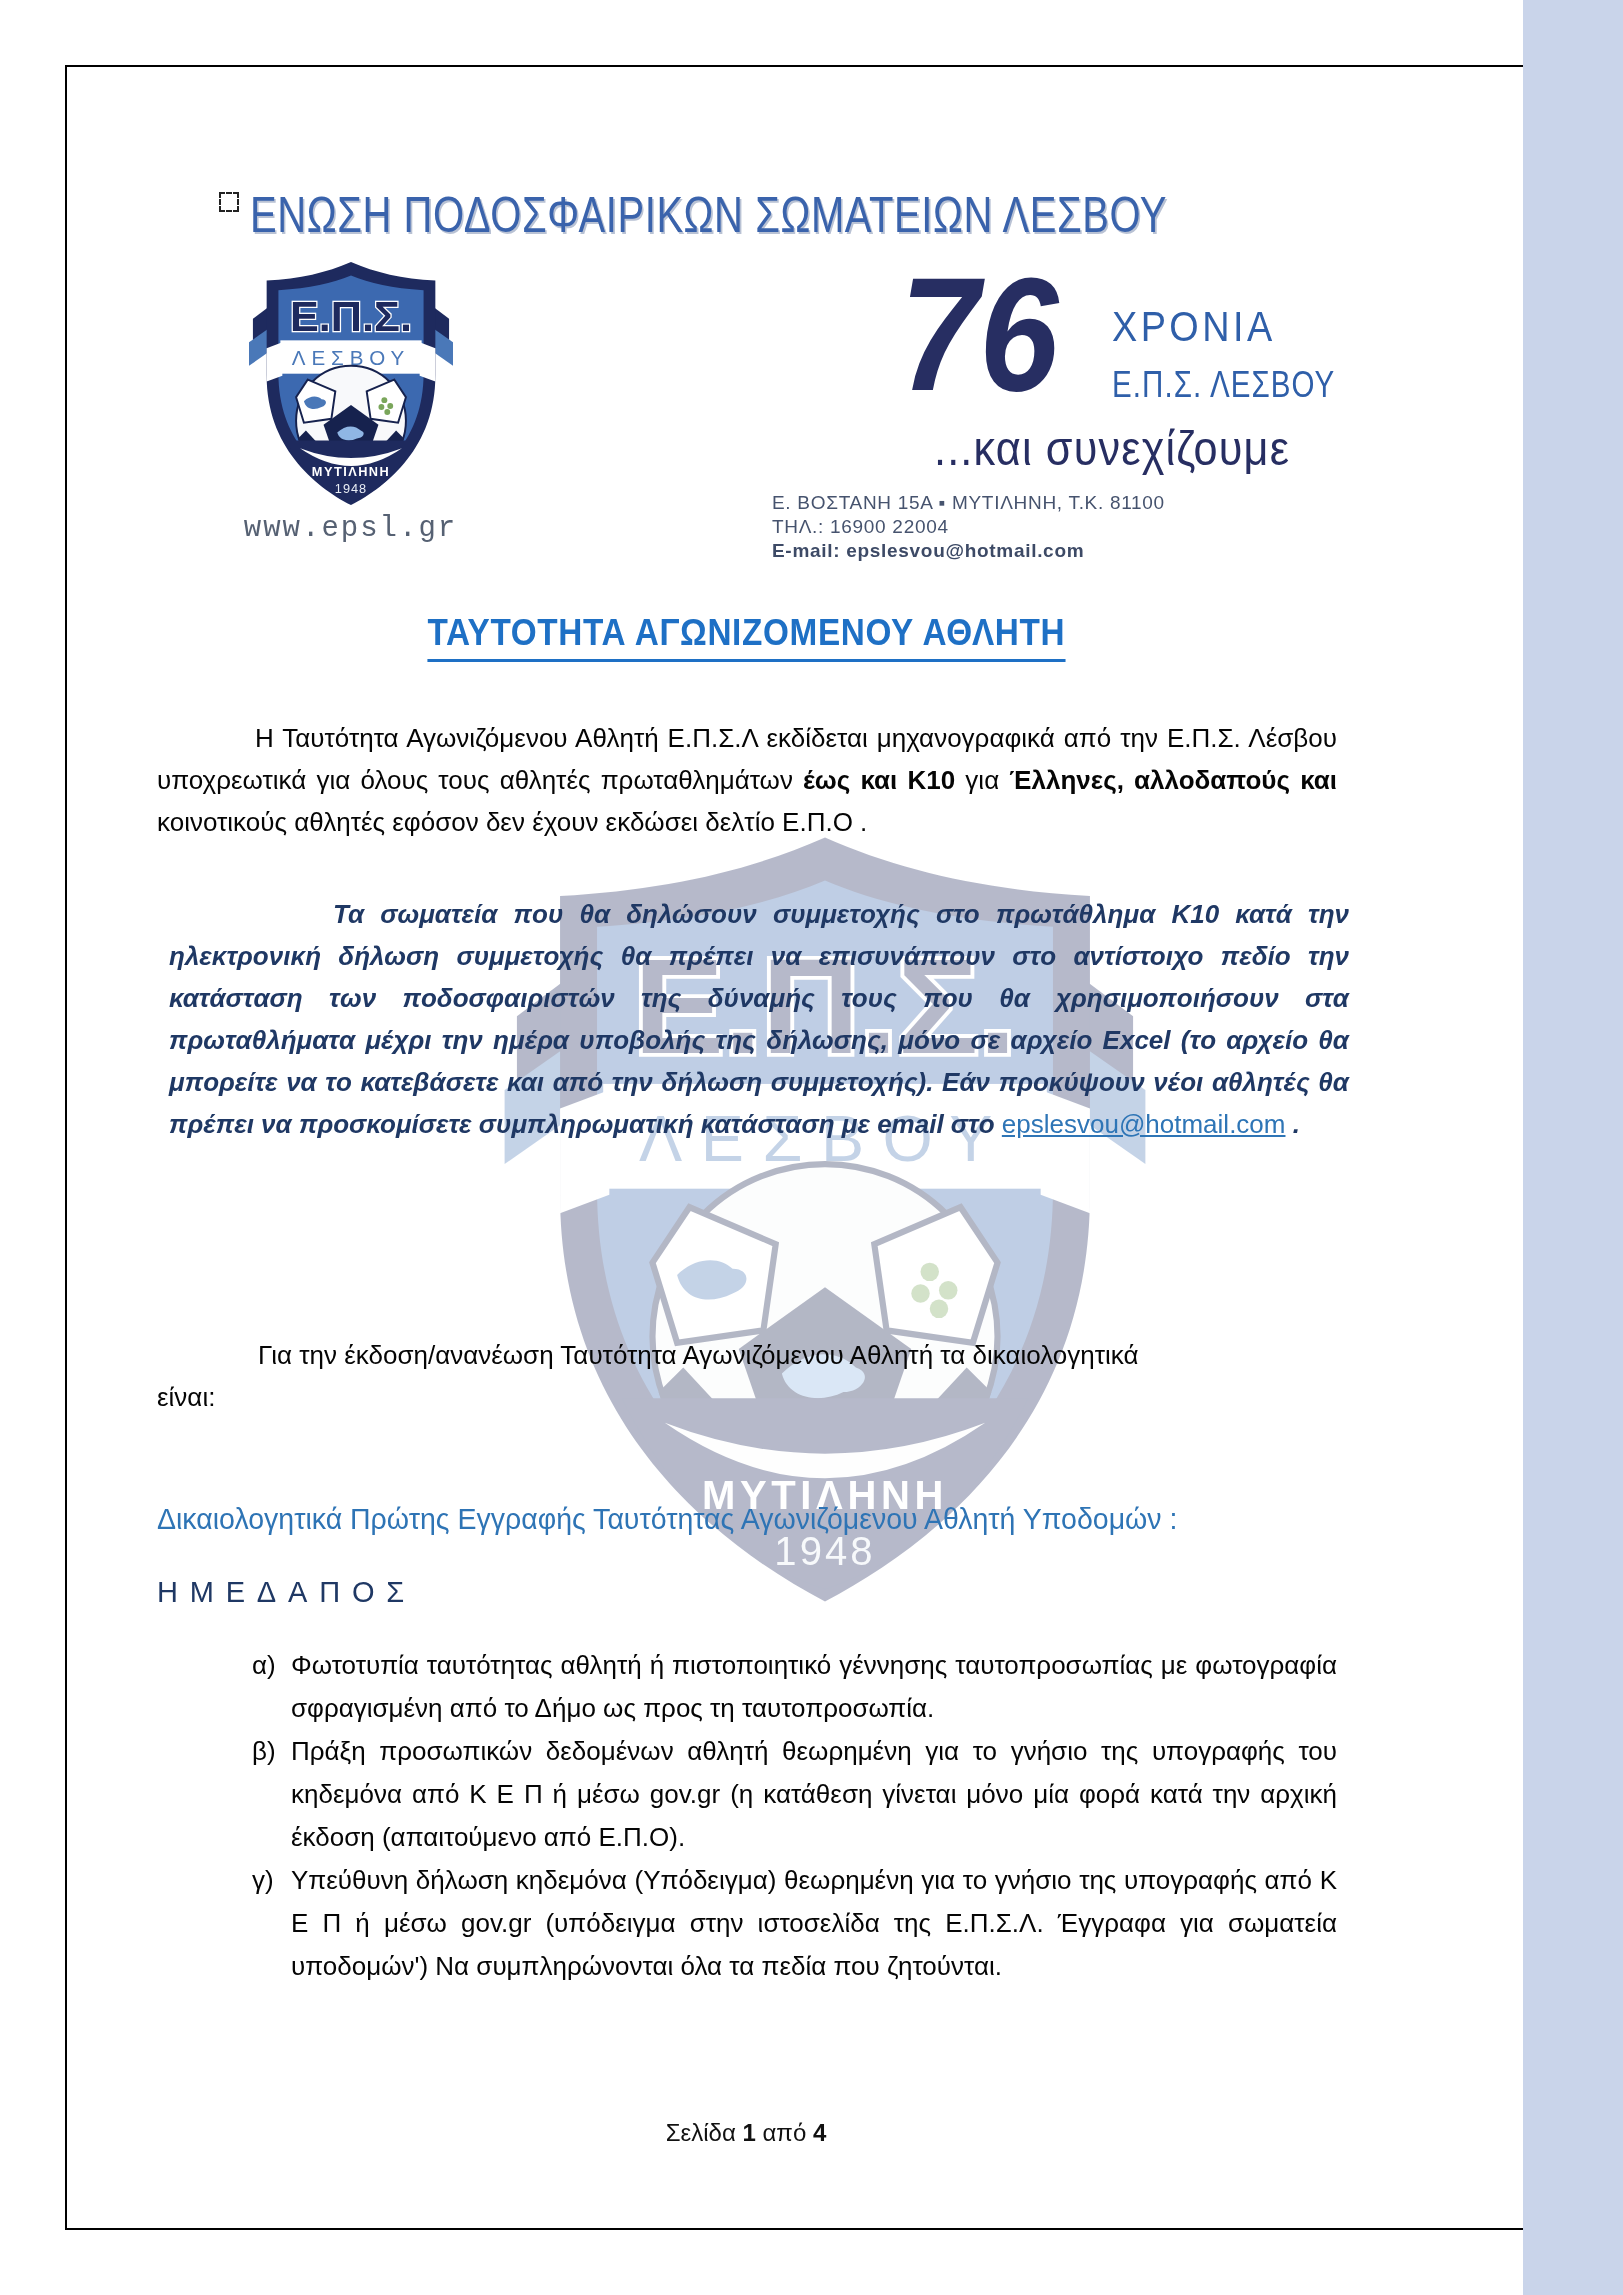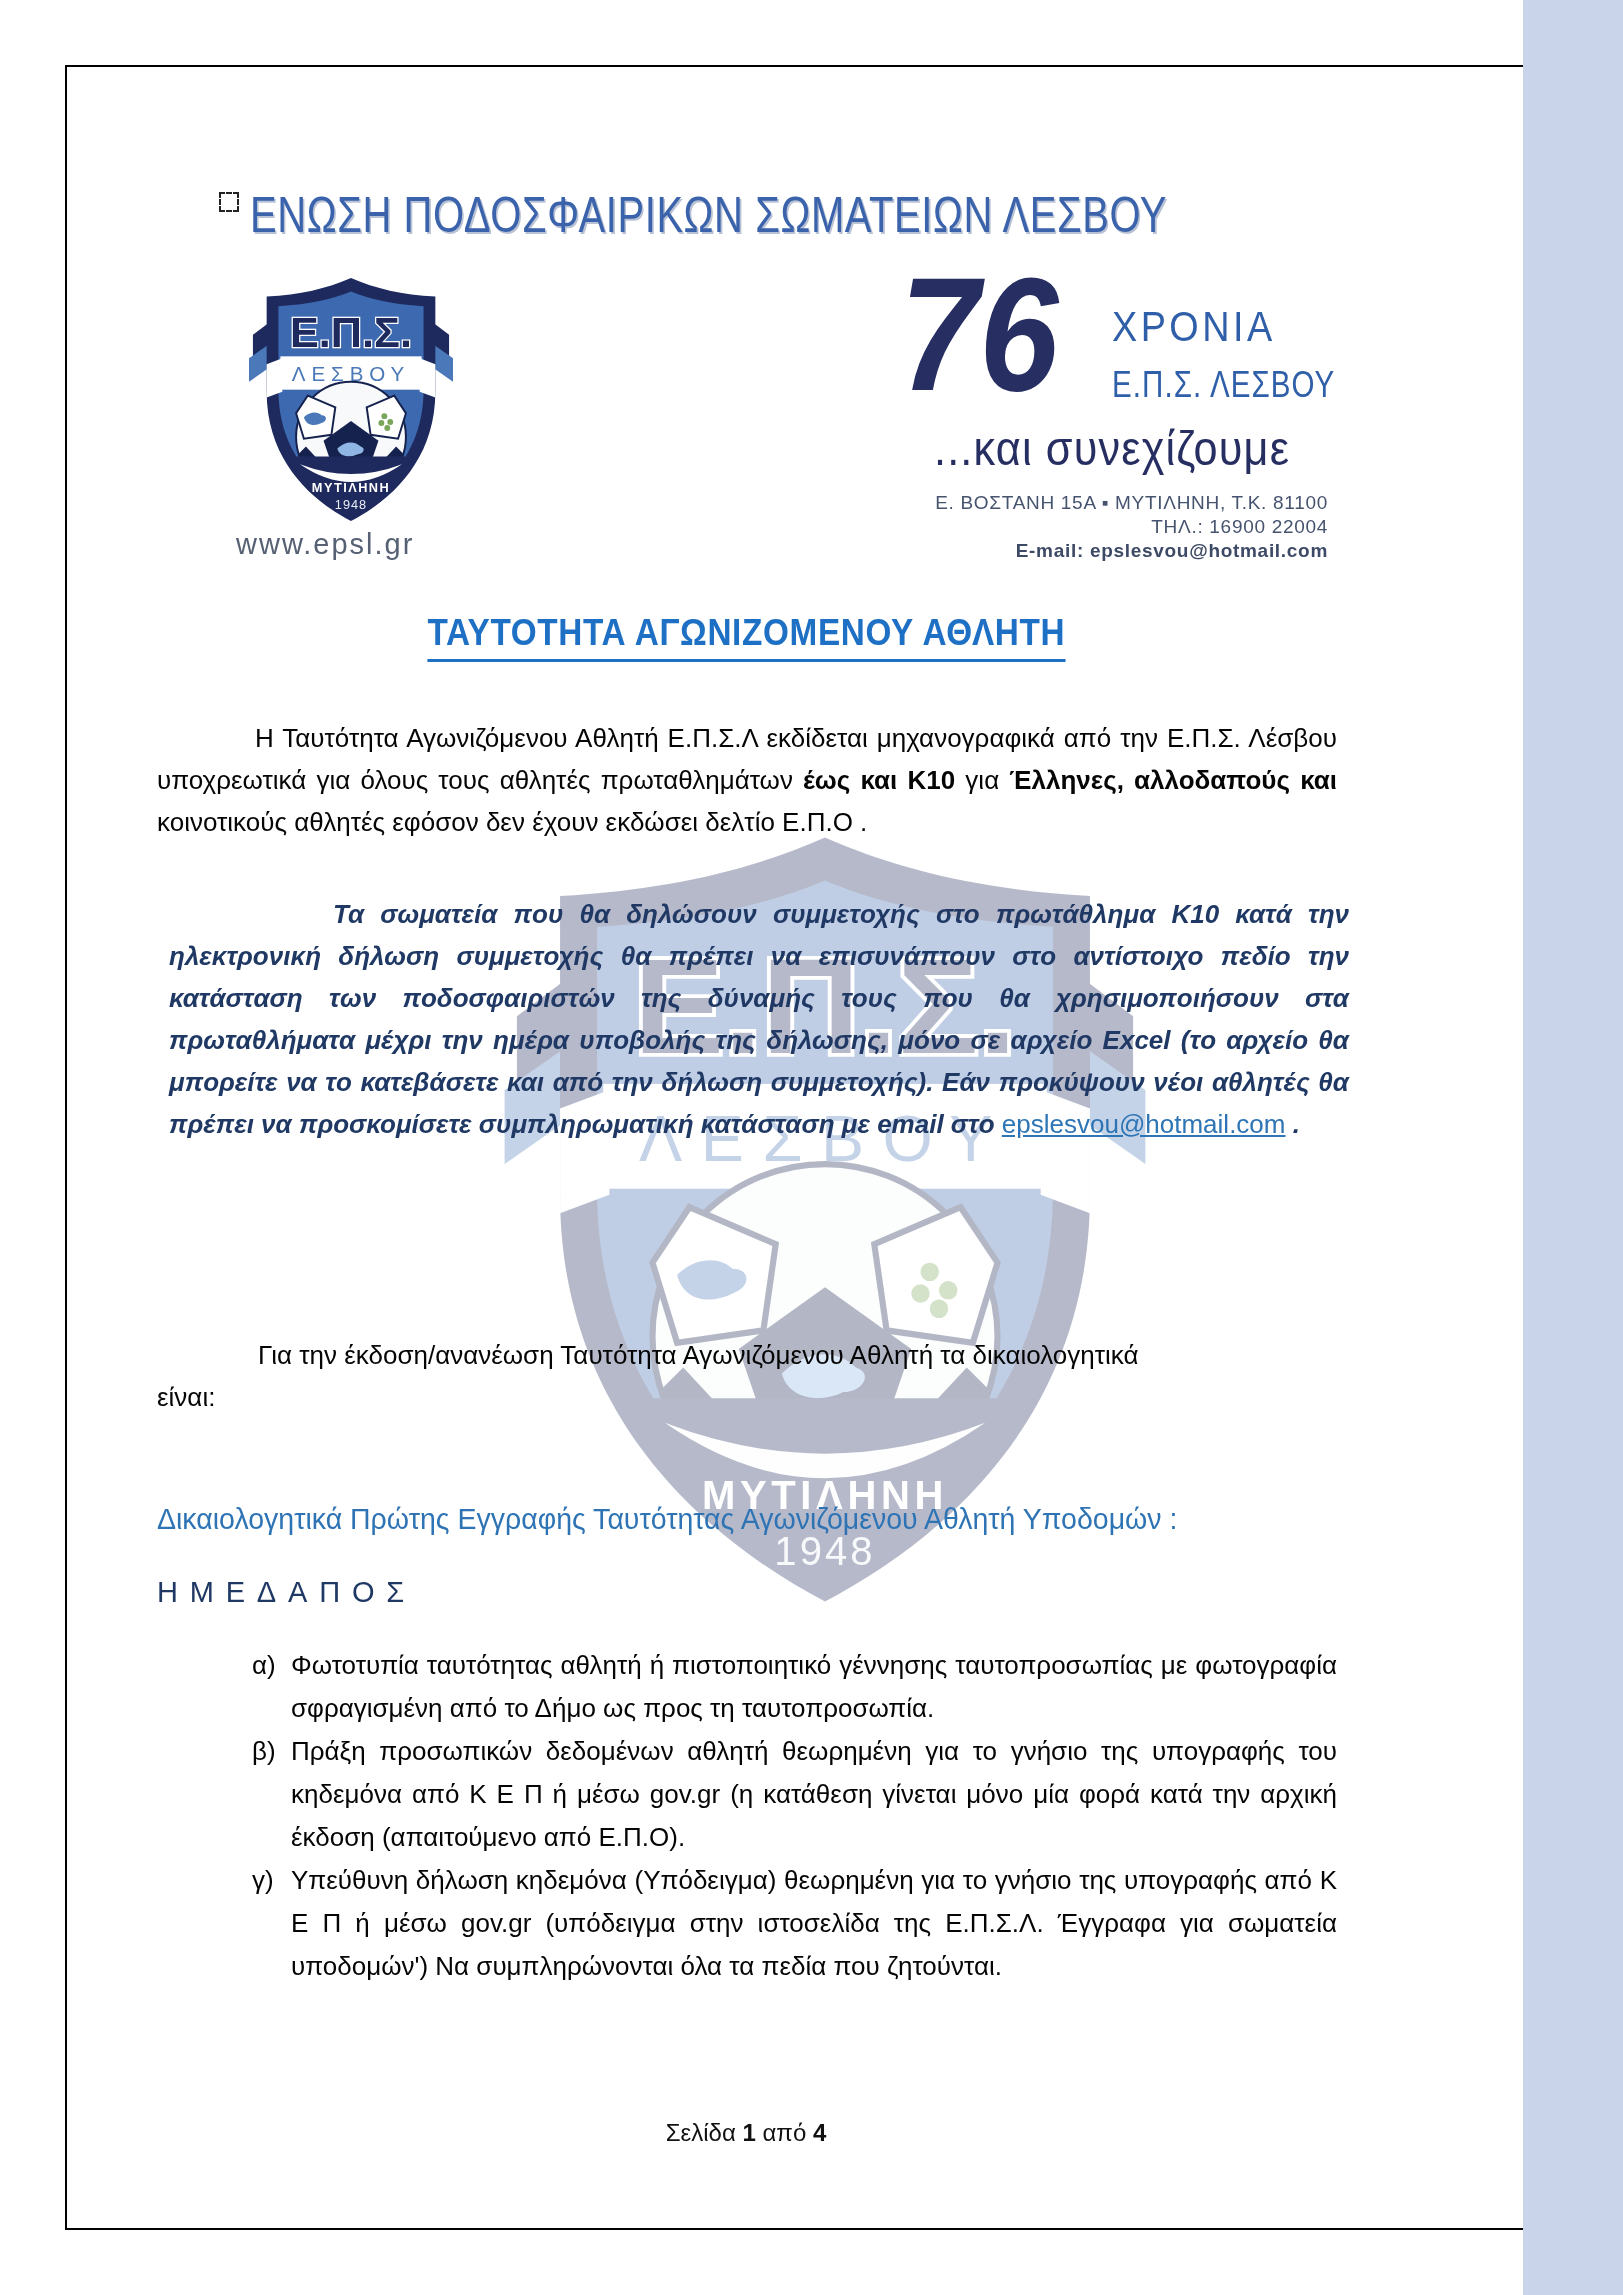--- a/index.html
+++ b/index.html
@@ -21,21 +21,21 @@
   .anchor-marker {
     position:absolute; left:219px; top:192px; width:15.7px; height:15.7px;
     border:2px dashed #222;
   }
   .assoc-title {
     position:absolute; left:250px; top:190px;
     font-size:50px; line-height:1; color:#3a63ac; white-space:nowrap;
     transform:scaleX(0.80); transform-origin:left top;
     text-shadow:2px 2px 0 #b9c2d4; letter-spacing:0.7px;
   }
-  .logo-block { position:absolute; left:236px; top:272px; width:229px; text-align:left; }
+  .logo-block { position:absolute; left:236px; top:256px; width:229px; text-align:center;font-family:Liberation Mono, monospace; }
   .logo-svg { display:block; margin:0 auto; }
   .website { margin-top:1.3px; font-size:29px; color:#566173; letter-spacing:2px; }
 
   .num76 {
     position:absolute; left:900px; top:257px;
     font-size:162px; line-height:0.95; font-weight:700; color:#272e62;
     transform:scaleX(0.88); transform-origin:left top; font-style:italic;
   }
   .anniv-xronia {
     position:absolute; left:1112px; top:302px;
@@ -47,21 +47,21 @@
     font-size:36px; color:#2f5fa9; letter-spacing:1.3px; white-space:nowrap;
     transform:scaleX(0.82); transform-origin:left top;
   }
   .anniv-tagline {
     position:absolute; left:934px; top:421px;
     font-size:48px; color:#272e62; letter-spacing:1.3px; white-space:nowrap;
     transform:scaleX(0.9); transform-origin:left top;
   }
   .contact {
     position:absolute; left:772px; top:491px; width:556px;
-    text-align:right; font-size:19px; line-height:24px; color:#46536e; letter-spacing:0.7px;
+    font-size:19px; line-height:24px; color:#46536e; letter-spacing:0.7px;
   }
   .contact .email-line { font-weight:700; color:#3d4a66; }
 
   .doc-title-wrap { position:absolute; left:157px; top:612px; width:1178px; text-align:center; }
   .doc-title {
     display:inline-block; font-size:37px; font-weight:700; color:#1e70c5;
     padding-bottom:5.2px; border-bottom:3.3px solid #1e70c5;
     transform:scaleX(0.9); transform-origin:center top; white-space:nowrap; letter-spacing:0.7px;
   }
 

